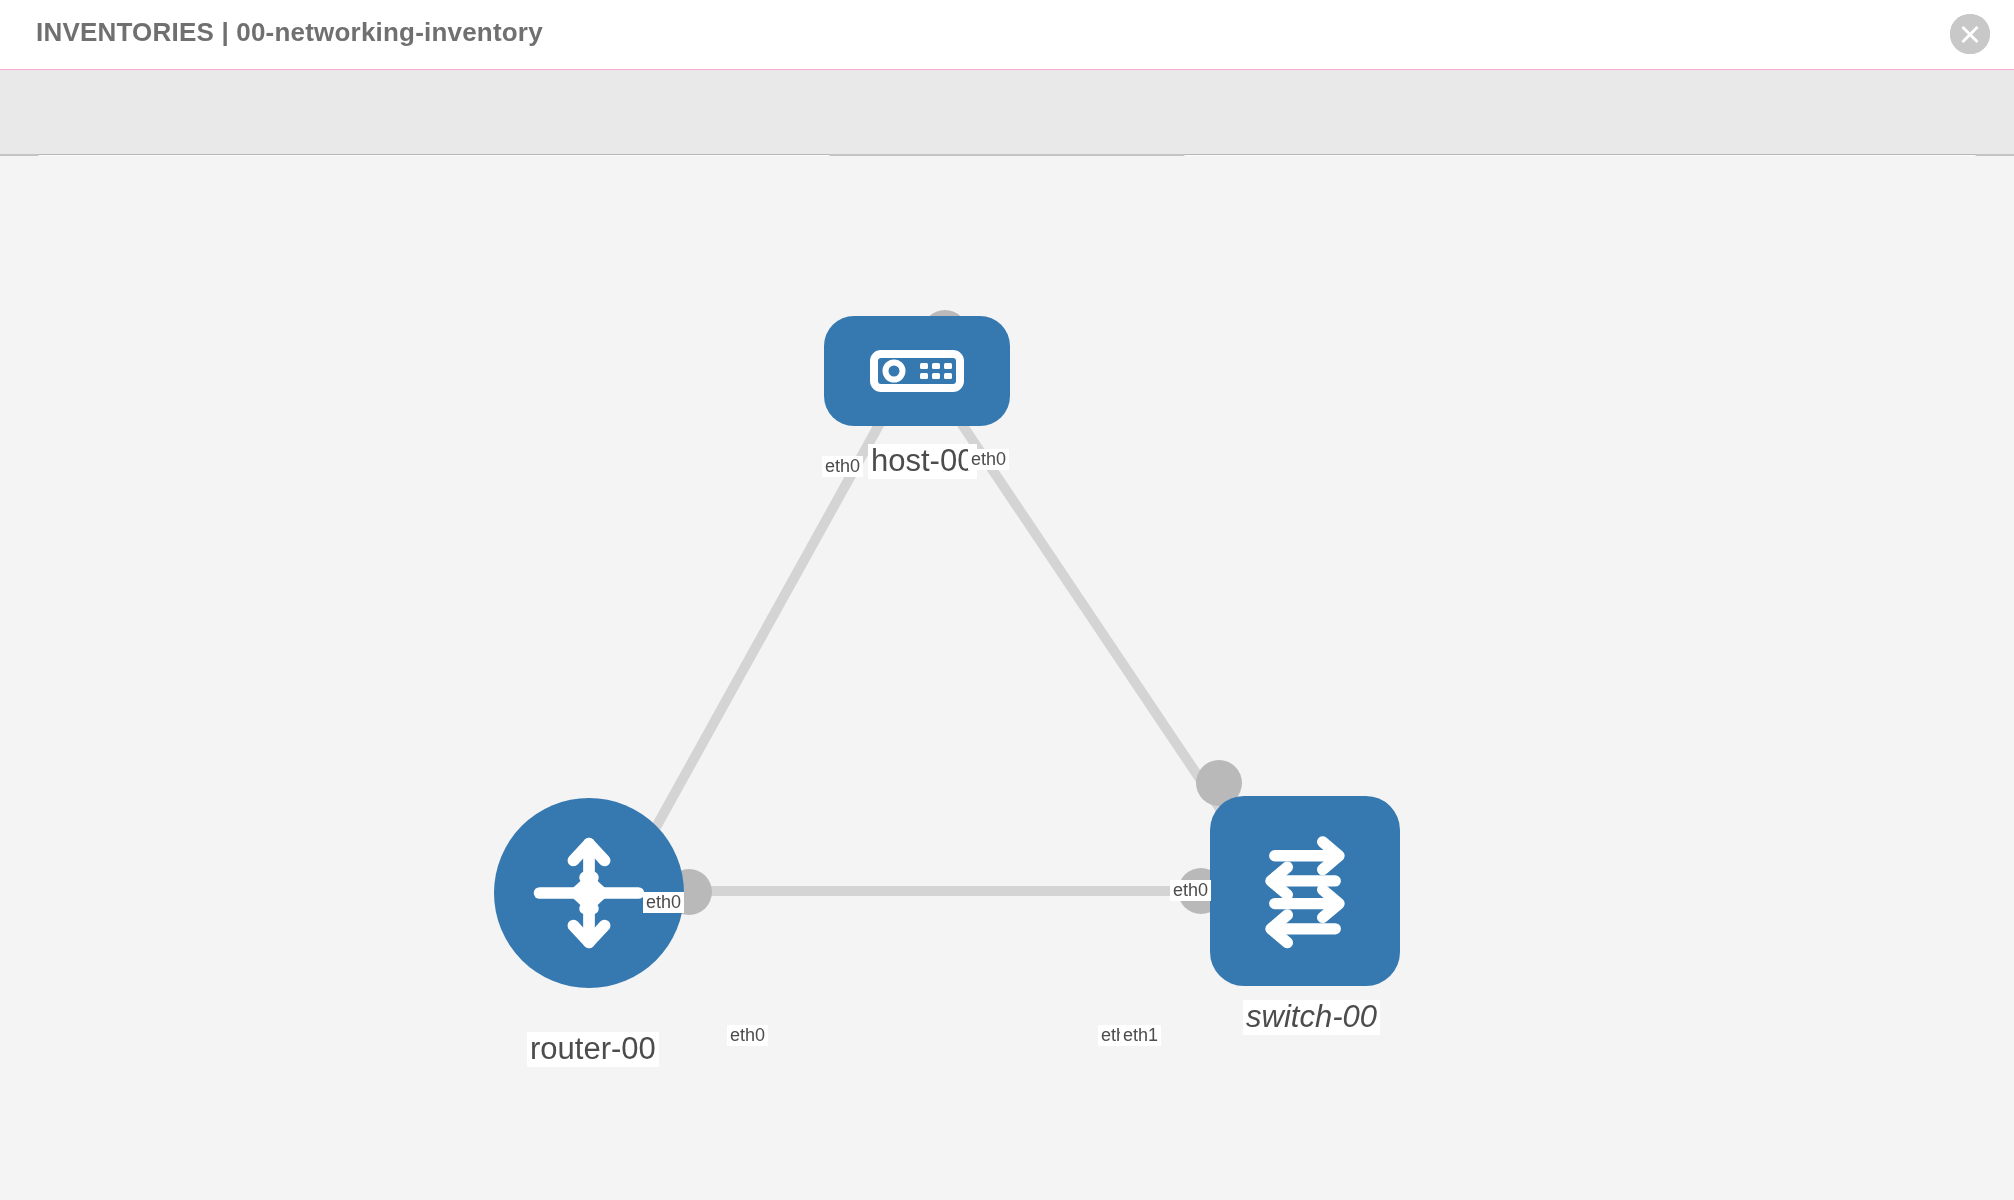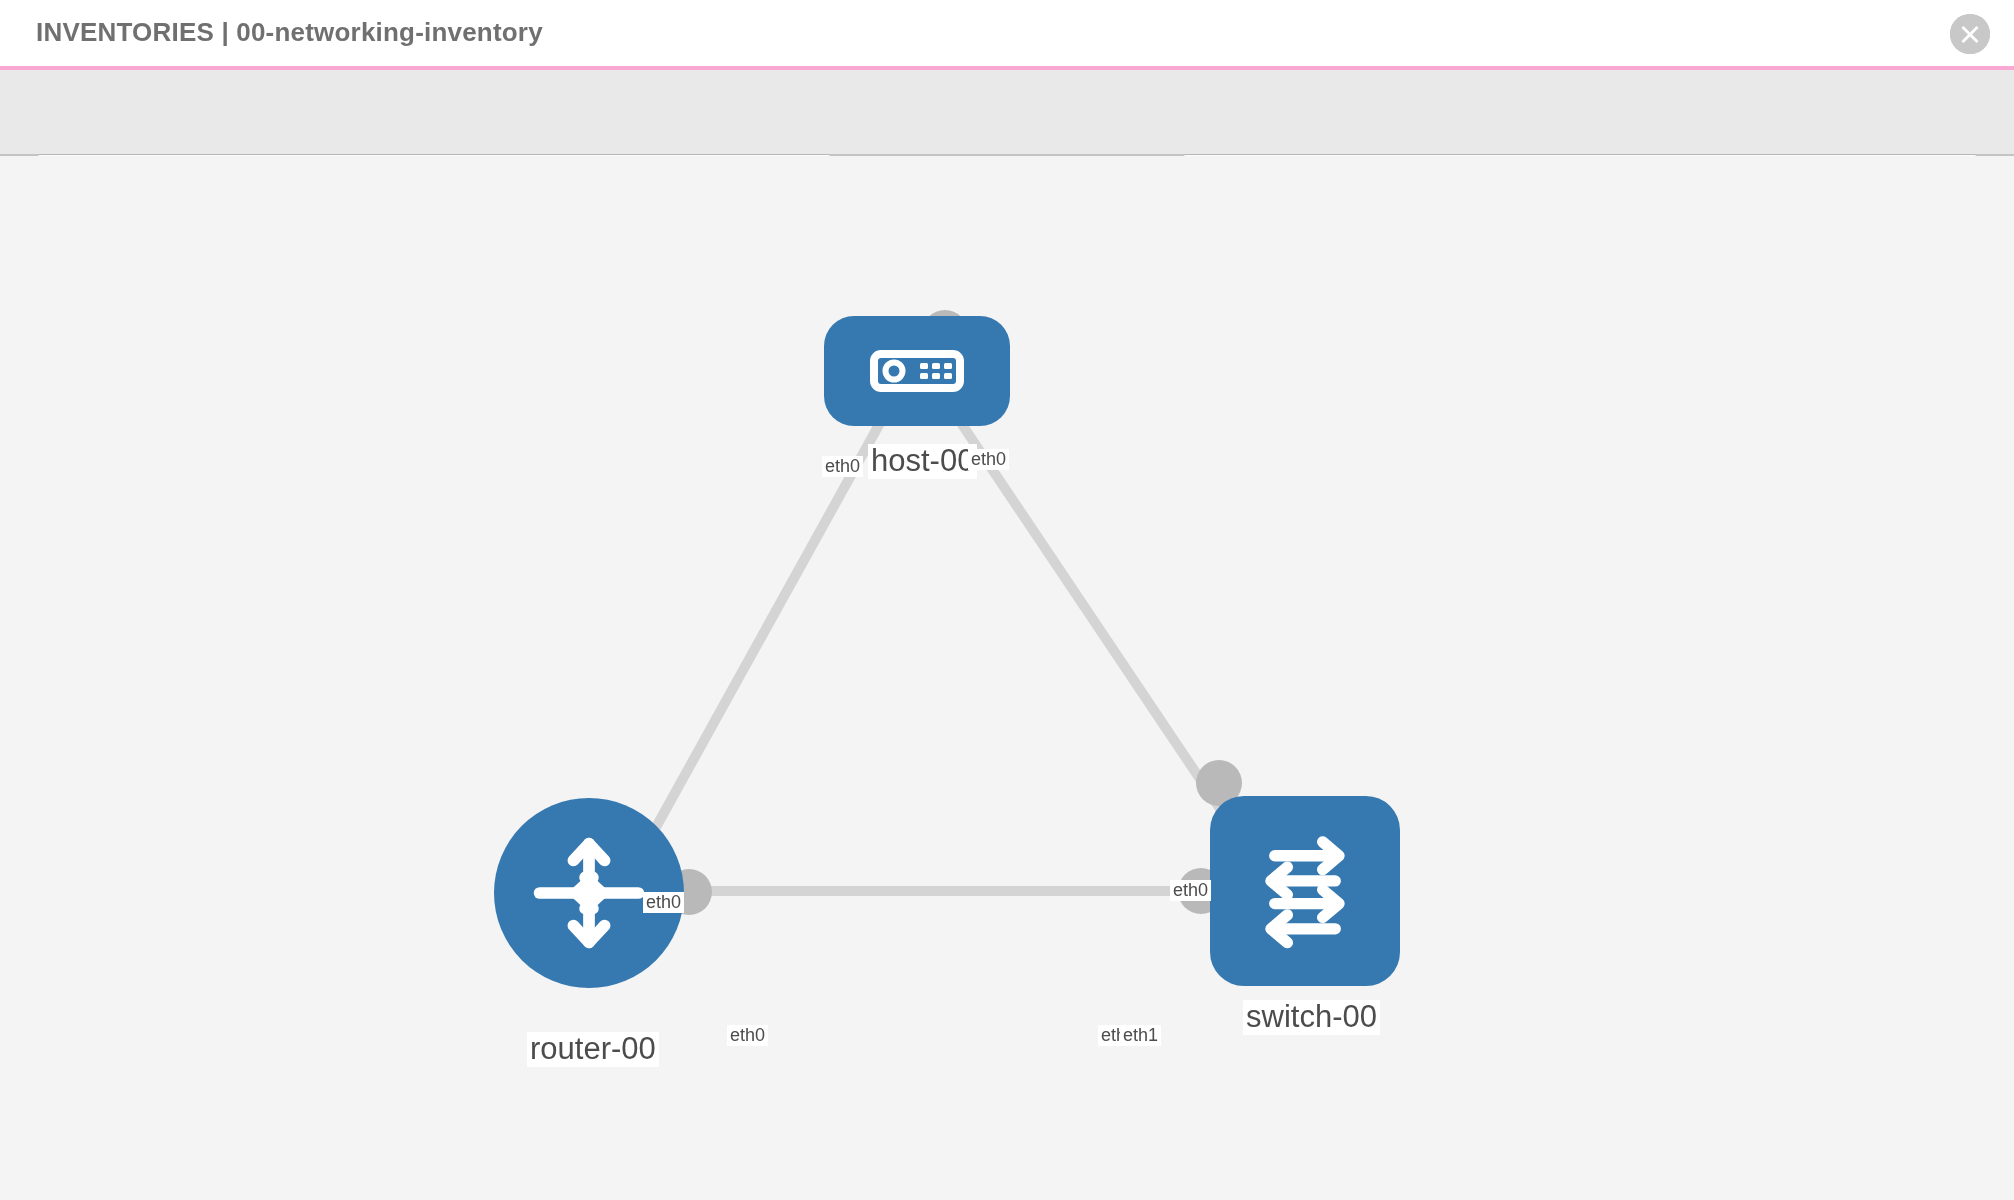--- a/index.html
+++ b/index.html
@@ -22,21 +22,21 @@
     background: #ffffff;
   }
 
   
   .header {
     position: absolute;
     left: 0; top: 0;
     width: 2014px;
     height: 70px;
     background: #ffffff;
-    border-bottom: 4px solid #f9a8d4;
+    border-bottom: 1px solid #f9a8d4;
     box-sizing: border-box;
   }
   .header-title {
     position: absolute;
     left: 36px;
     top: 17px;
     font-size: 26px;
     font-weight: bold;
     color: #707070;
     letter-spacing: 0.2px;
@@ -261,21 +261,21 @@
           <line x1="26" y1="60" x2="76" y2="60"></line>
           <polyline points="64,49 77,60 64,71"></polyline>
           <line x1="74" y1="80" x2="24" y2="80"></line>
           <polyline points="36,69 23,80 36,91"></polyline>
         </g>
       </svg>
     </div>
 
     <div class="node-label" style="left:868px; top:288px;">host-00</div>
     <div class="node-label" style="left:527px; top:876px;">router-00</div>
-    <div class="node-label" style="left:1243px; top:844px;">switch-00</div>
+    <div class="node-label" style="left:1243px; top:844px;font-style:italic;">switch-00</div>
 
     <div class="link-label" style="left:822px; top:300px;">eth0</div>
     <div class="link-label" style="left:968px; top:293px;">eth0</div>
     <div class="link-label" style="left:643px; top:736px;">eth0</div>
     <div class="link-label" style="left:1170px; top:724px;">eth0</div>
     <div class="link-label" style="left:727px; top:869px;">eth0</div>
     <div class="link-label" style="left:1098px; top:869px;">eth</div>
     <div class="link-label" style="left:1120px; top:869px;">eth1</div>
 
   </div>

